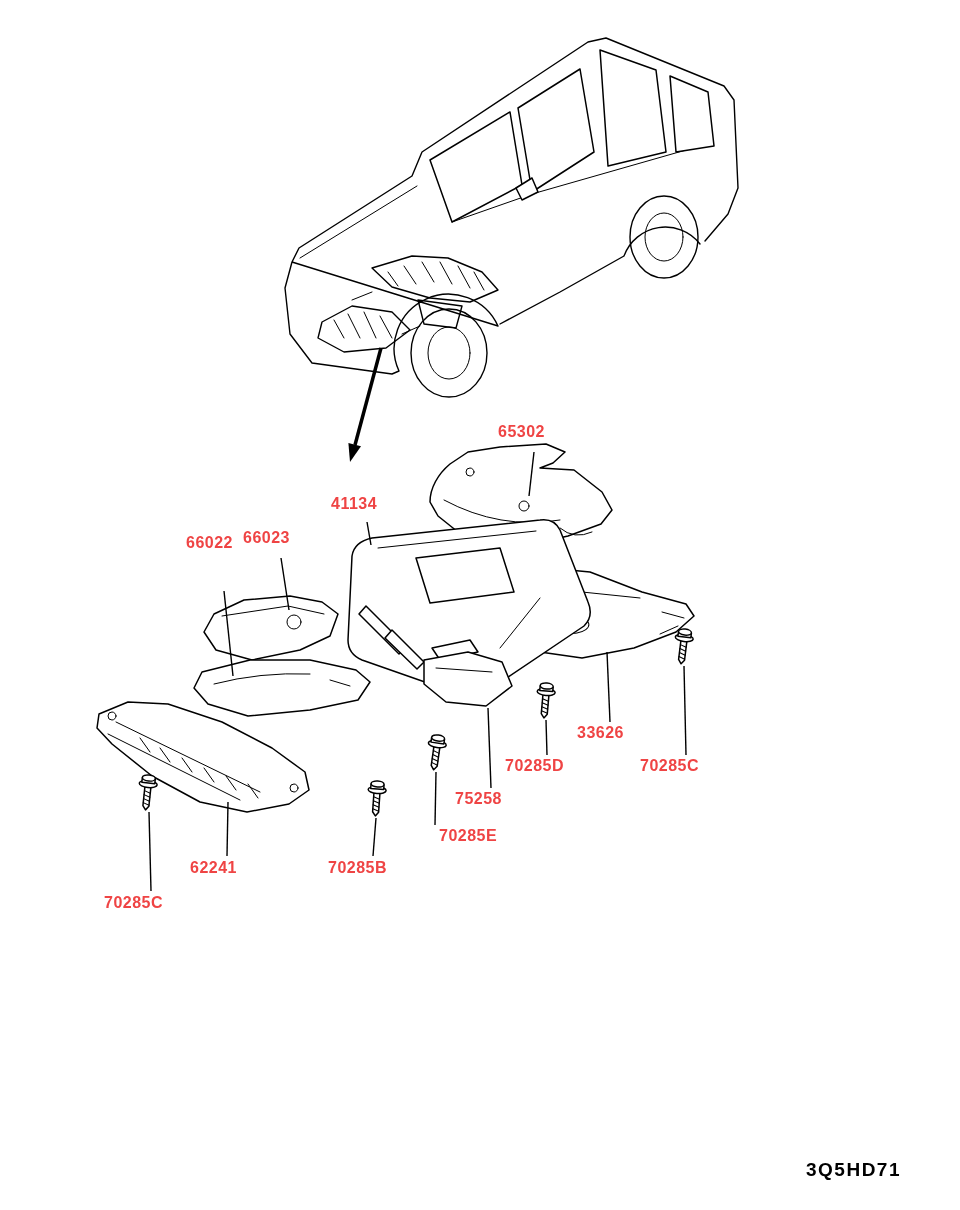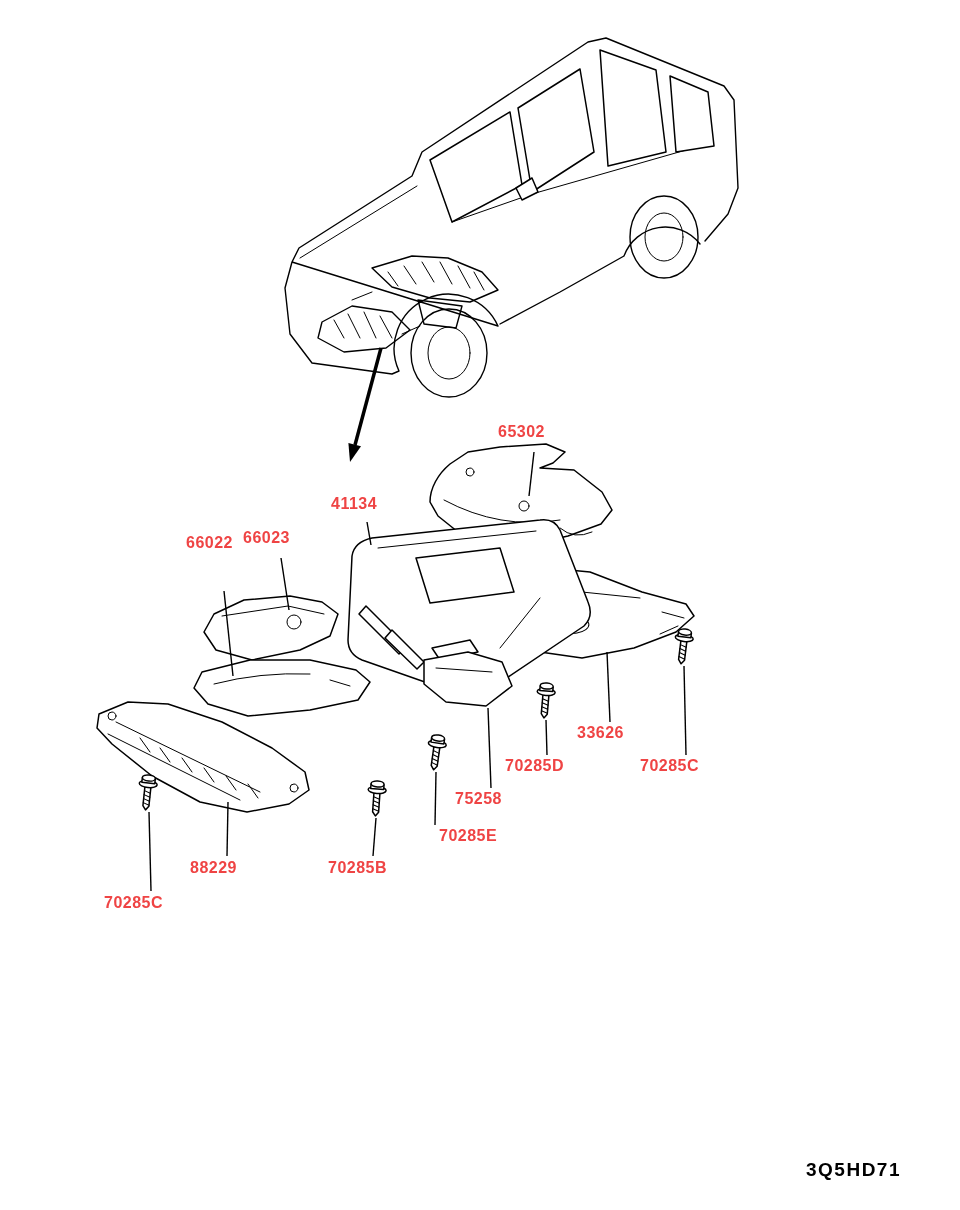--- a/index.html
+++ b/index.html
@@ -196,19 +196,19 @@
 
   <div class="part-label" style="left:498px;top:424px;">65302</div>
   <div class="part-label" style="left:331px;top:496px;">41134</div>
   <div class="part-label" style="left:243px;top:530px;text-align:center;">66023</div>
   <div class="part-label" style="left:186px;top:535px;">66022</div>
   <div class="part-label" style="left:577px;top:725px;">33626</div>
   <div class="part-label" style="left:505px;top:758px;text-align:center;">70285D</div>
   <div class="part-label" style="left:640px;top:758px;">70285C</div>
   <div class="part-label" style="left:455px;top:791px;">75258</div>
   <div class="part-label" style="left:391px;top:828px;margin-left:48px;">70285E</div>
-  <div class="part-label" style="left:190px;top:860px;">88229</div>
+  <div class="part-label" style="left:190px;top:860px;">62241</div>
   <div class="part-label" style="left:328px;top:860px;text-align:right;">70285B</div>
   <div class="part-label" style="left:104px;top:895px;">70285C</div>
 
   <div class="diagram-code" style="left:806px;top:1160px;">3Q5HD71</div>
 
 </div>
 
 </body></html>

